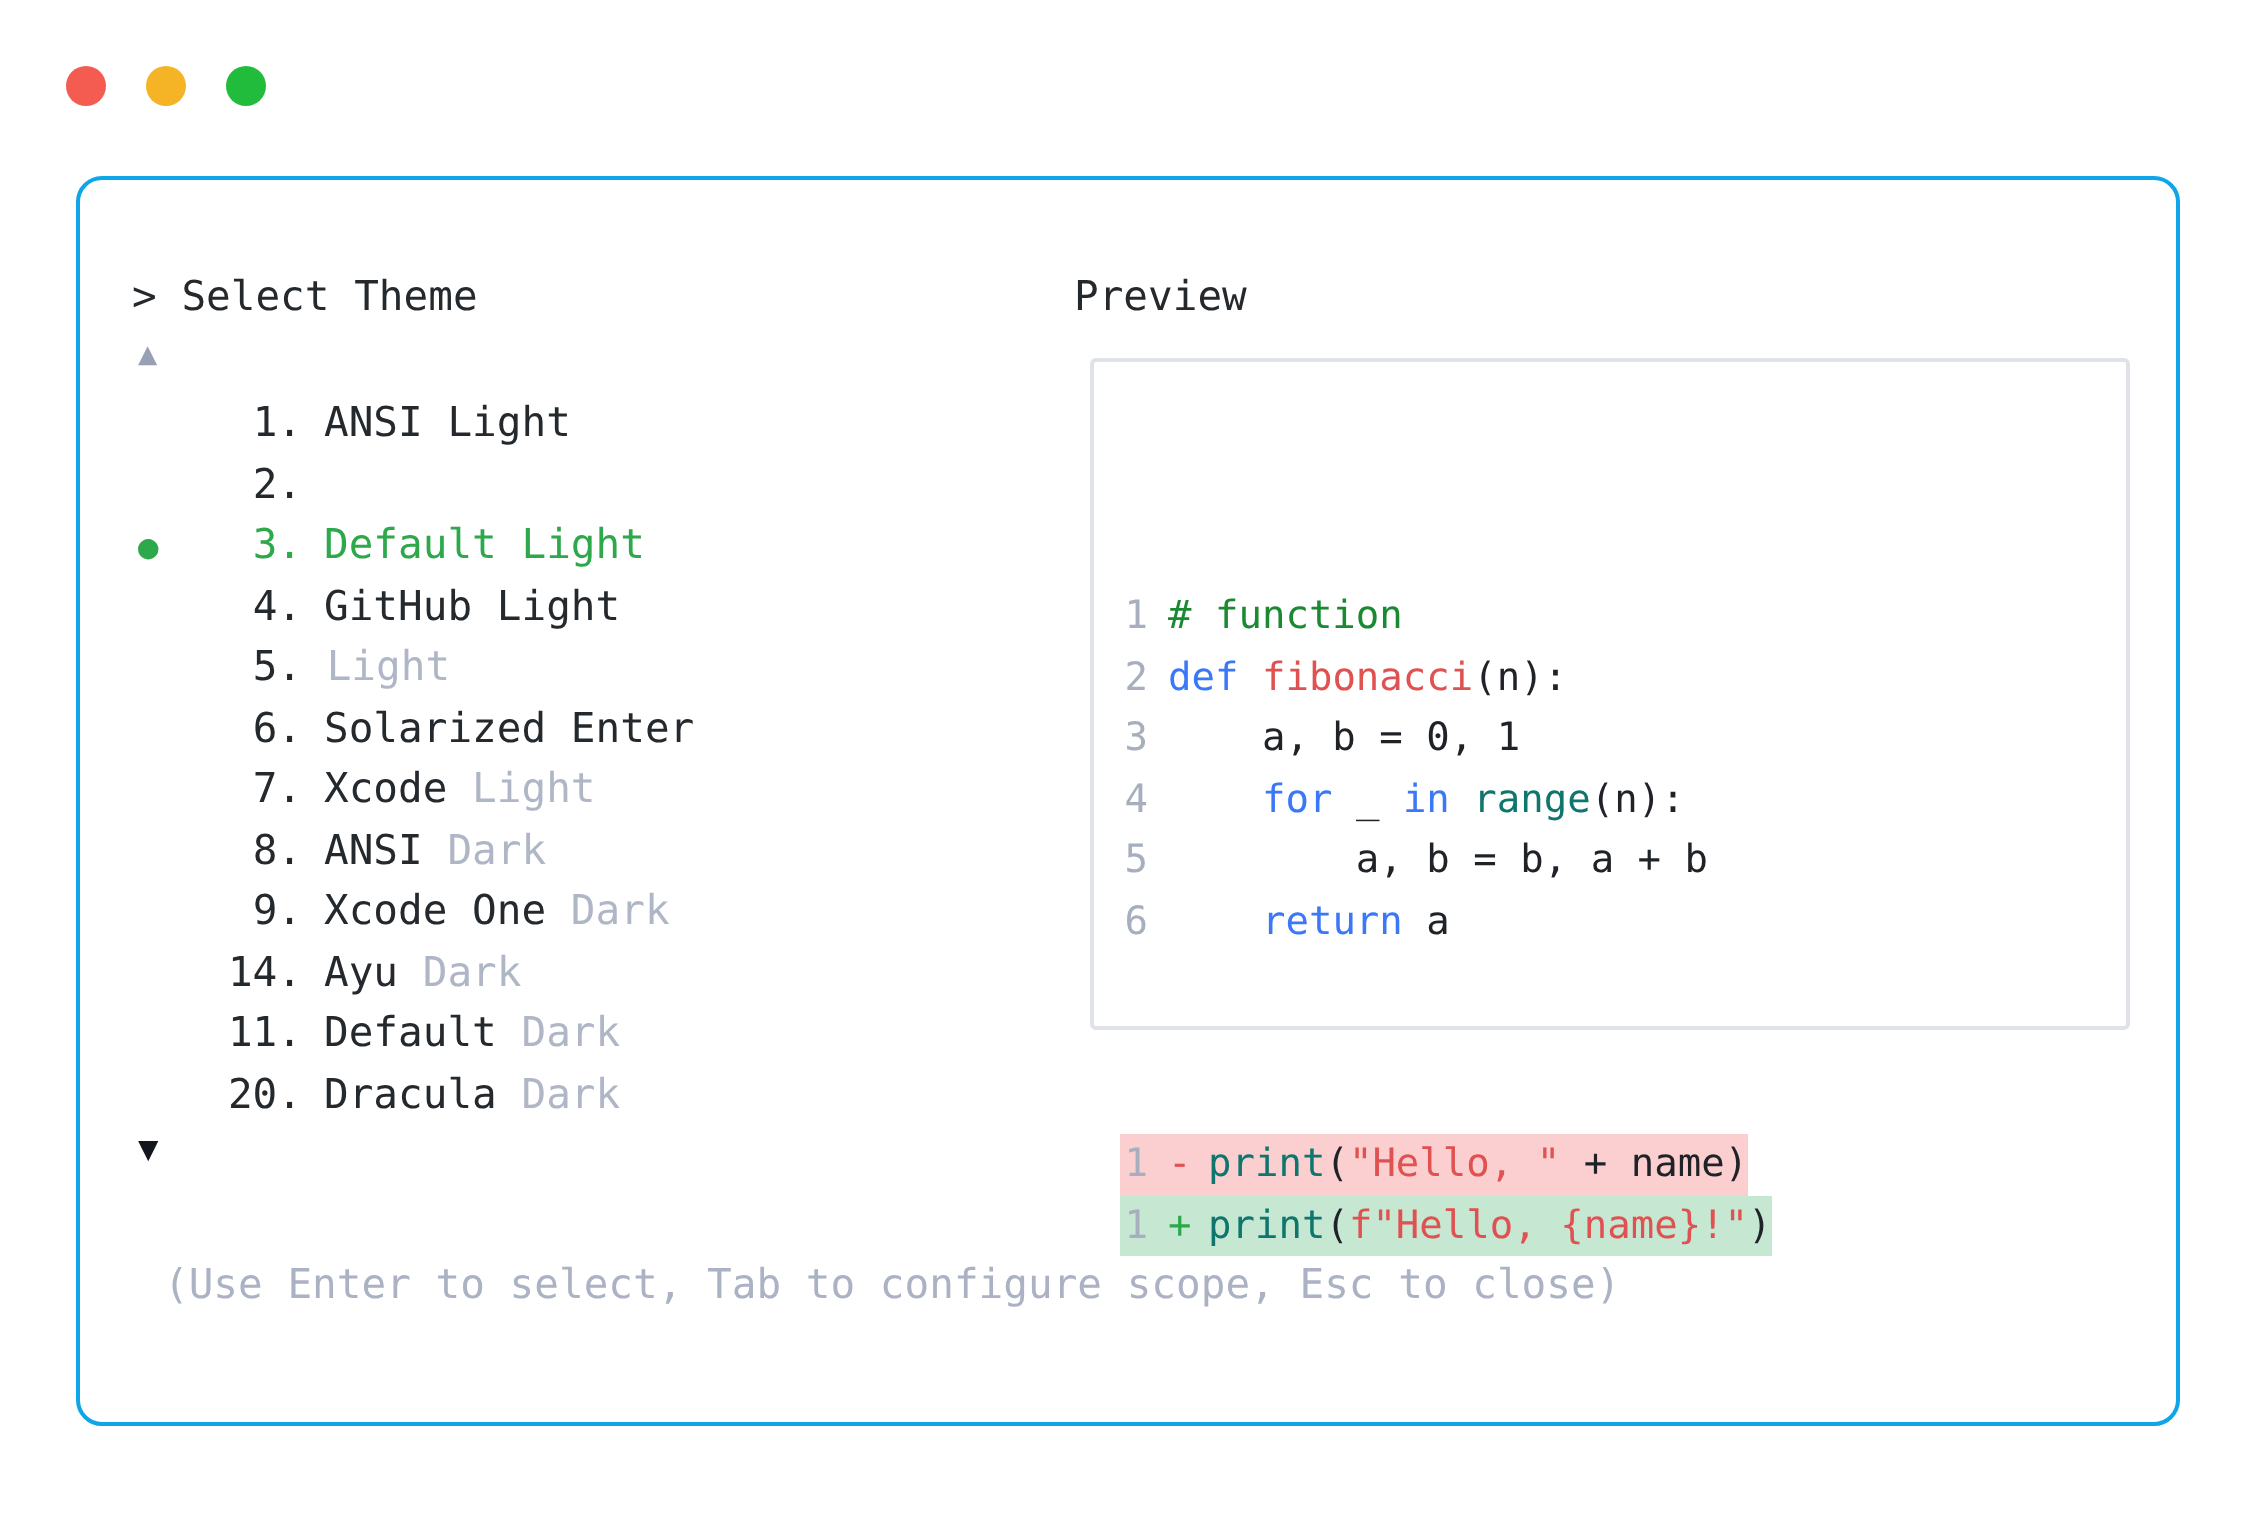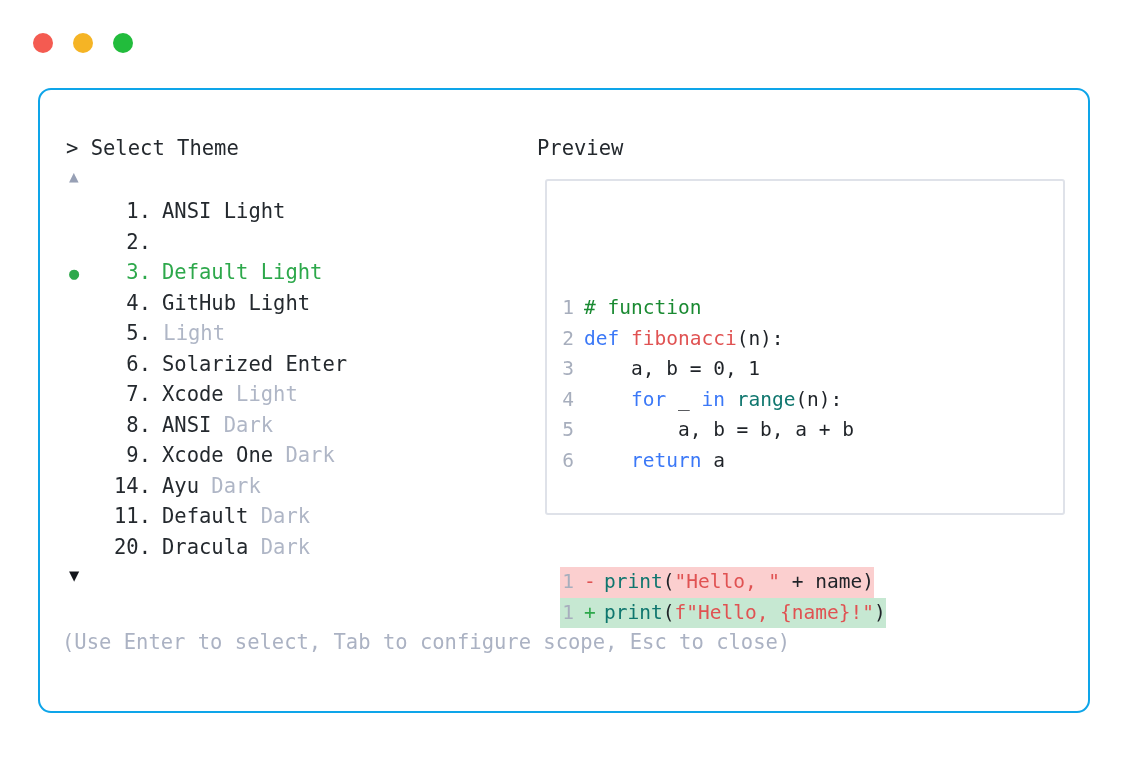--- a/index.html
+++ b/index.html
@@ -118,21 +118,21 @@
     color: #AFB6C6;
   }
   .theme-row.selected .num-cell,
   .theme-row.selected .name-cell {
     color: #2DA84B;
   }
 
   
   .hint {
     position: absolute;
-    left: 22px;
+    left: 42px;
     top: 538px;
     font-size: 20.5px;
     line-height: 28px;
     color: #ABB2C3;
     white-space: pre;
   }
 
   
   .preview-box {
     position: absolute;

